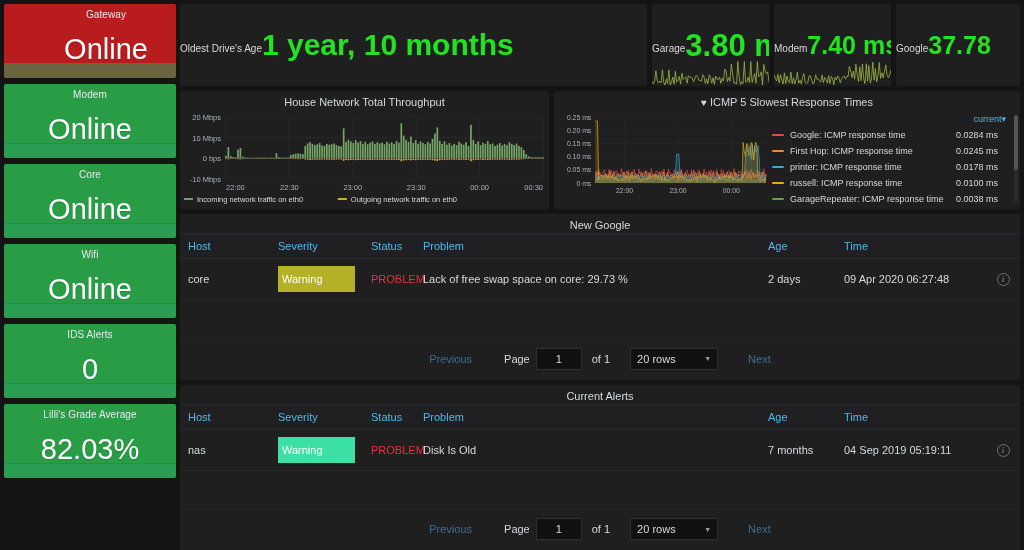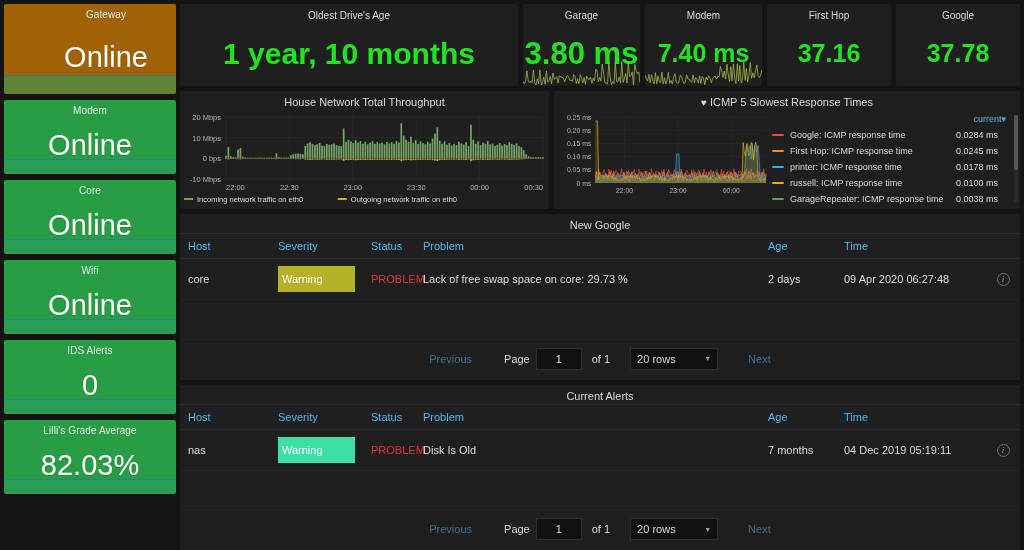--- a/index.html
+++ b/index.html
@@ -37,21 +37,21 @@
   .panel-title {
     text-align: center; font-size: 11px; color: #d8d9da; padding: 5px 0 2px;
     font-weight: 400;
   }
   .panel-title .heart { color: #d8d9da; font-size: 10px; margin-right: 3px; }
 
   
   .toprow { display: flex; gap: 5px; height: 82px; flex: none; }
   .statpanel {
     background: #1f1f20; border-radius: 2px; position: relative;
-    display: flex; flex-direction: column; align-items: center; overflow: hidden;
+    display: flex; flex-direction: row; align-items: center; overflow: hidden;
   }
   .statpanel .st-title { font-size: 10px; color: #d8d9da; margin-top: 6px; }
   .statpanel .st-value {
     color: #21e321; font-weight: bold; line-height: 1;
     margin-top: auto; margin-bottom: auto; white-space: nowrap;
   }
   .st-spark { position: absolute; left: 0; right: 0; bottom: 0; height: 26px; }
   .st-spark svg { width: 100%; height: 100%; display: block; }
 
   
@@ -119,21 +119,21 @@
     display: flex; align-items: center; padding: 0 6px; position: relative;
   }
   .pg-select .caret { margin-left: auto; font-size: 7px; color: #9a9c9e; }
 </style>
 </head>
 <body>
 
 <div class="dash">
 
   <div class="sidebar" id="sidebar">
-      <div class="singlestat" style="background: #a16207; height: 90px; padding-left: 32px;">
+      <div class="singlestat" style="background: #b91c1c; height: 74px; padding-left: 32px;">
         <div class="ss-title">Gateway</div>
         <div class="ss-value">Online</div>
         <div class="ss-spark">
           <svg viewBox="0 0 172 32" preserveAspectRatio="none">
             <path d="M0,17 L172,17" stroke="#1f7a8c" stroke-width="1.2" fill="none" opacity="0.85"></path>
             <path d="M0,17 L172,17 L172,32 L0,32 Z" fill="#2aa15c" opacity="0.55"></path>
           </svg>
         </div>
       </div>
       <div class="singlestat" style="background: rgb(41, 156, 70); height: 74px;">
@@ -205,24 +205,20 @@
           </div>
         </div>
         <div class="statpanel" style="width: 117px; flex: 0 0 auto;">
           <div class="st-title">Modem</div>
           <div class="st-value" style="color: rgb(33, 227, 33); font-size: 25px;">7.40 ms</div>
           <div class="st-spark">
             <svg viewBox="0 0 120 26" preserveAspectRatio="none">
               <path d="M0.0,14.7 L1.3,18.3 L2.7,20.9 L4.0,14.3 L5.3,22.9 L6.7,14.7 L8.0,19.9 L9.3,24.0 L10.7,12.8 L12.0,23.7 L13.3,15.8 L14.7,21.9 L16.0,22.7 L17.3,12.1 L18.7,23.9 L20.0,17.7 L21.3,24.0 L22.7,19.8 L24.0,12.3 L25.3,23.3 L26.7,20.3 L28.0,24.1 L29.3,17.3 L30.7,13.6 L32.0,22.2 L33.3,23.3 L34.7,22.7 L36.0,15.7 L37.3,15.9 L38.7,20.6 L40.0,23.8 L41.3,22.0 L42.7,14.8 L44.0,19.0 L45.3,18.9 L46.7,21.2 L48.0,22.1 L49.3,14.9 L50.7,22.6 L52.0,17.4 L53.3,19.3 L54.7,23.1 L56.0,15.7 L57.3,23.6 L58.7,16.3 L60.0,18.3 L61.3,24.8 L62.7,17.1 L64.0,20.0 L65.3,15.8 L66.7,18.3 L68.0,22.8 L69.3,18.7 L70.7,17.0 L72.0,16.1 L73.3,19.2 L74.7,16.1 L76.0,16.7 L77.3,6.4 L78.7,10.9 L80.0,17.6 L81.3,11.1 L82.7,19.2 L84.0,4.2 L85.3,14.2 L86.7,21.7 L88.0,6.8 L89.3,20.8 L90.7,3.9 L92.0,18.5 L93.3,23.6 L94.7,3.7 L96.0,21.2 L97.3,5.4 L98.7,23.2 L100.0,18.9 L101.3,2.1 L102.7,20.3 L104.0,8.6 L105.3,22.0 L106.7,14.7 L108.0,2.5 L109.3,18.4 L110.7,12.8 L112.0,17.9 L113.3,11.6 L114.7,4.9 L116.0,15.5 L117.3,17.6 L118.7,14.9 L120.0,9.8" stroke="#9fb84a" stroke-width="0.8" fill="none"></path>
             </svg>
           </div>
-        </div>
-        <div class="statpanel" style="width: 124px; flex: 0 0 auto;">
-          <div class="st-title">First Hop</div>
-          <div class="st-value" style="color: rgb(33, 227, 33); font-size: 25px;">37.16</div>
         </div>
         <div class="statpanel" style="width: 124px; flex: 0 0 auto;">
           <div class="st-title">Google</div>
           <div class="st-value" style="color: rgb(33, 227, 33); font-size: 25px;">37.78</div>
         </div>
       </div>
 
     <div class="graphrow">
 
       <div class="panel" style="width:369px; flex:none;">
@@ -649,21 +645,21 @@
           </thead>
         <tbody id="ca-body">
             <tr>
               <td class="col-host">nas</td>
               <td class="col-sev sev">
                 <span class="sev-badge" style="background:#3ce0a5">Warning</span>
               </td>
               <td class="col-status"><span class="status-problem">PROBLEM</span></td>
               <td>Disk Is Old</td>
               <td class="col-age">7 months</td>
-              <td class="col-time">04 Dec 2019 05:19:11</td>
+              <td class="col-time">04 Sep 2019 05:19:11</td>
               <td class="col-info"><span class="info-icon">i</span></td>
             </tr>
           </tbody>
       </table>
       <div class="pager" id="ca-pager">
           <span class="pg-btn">Previous</span>
           <span class="pg-label">Page</span>
           <input class="pg-input" value="1" style="">
           <span class="pg-label" style="padding-left:10px;">of 1</span>
           <span class="pg-select">20 rows<span class="caret">▼</span></span>

